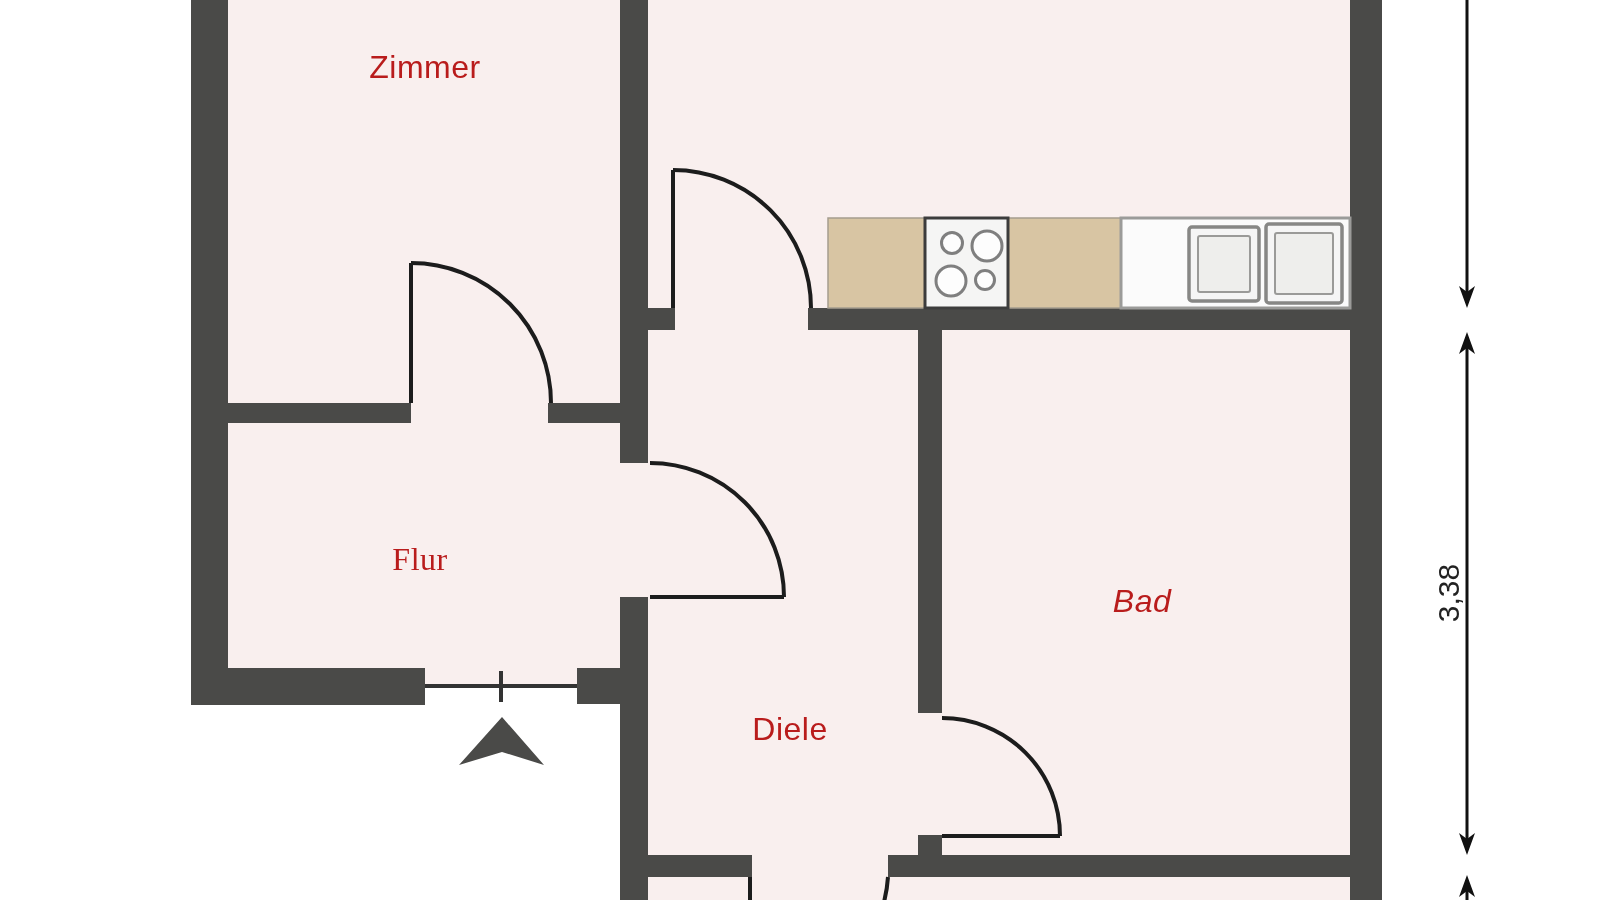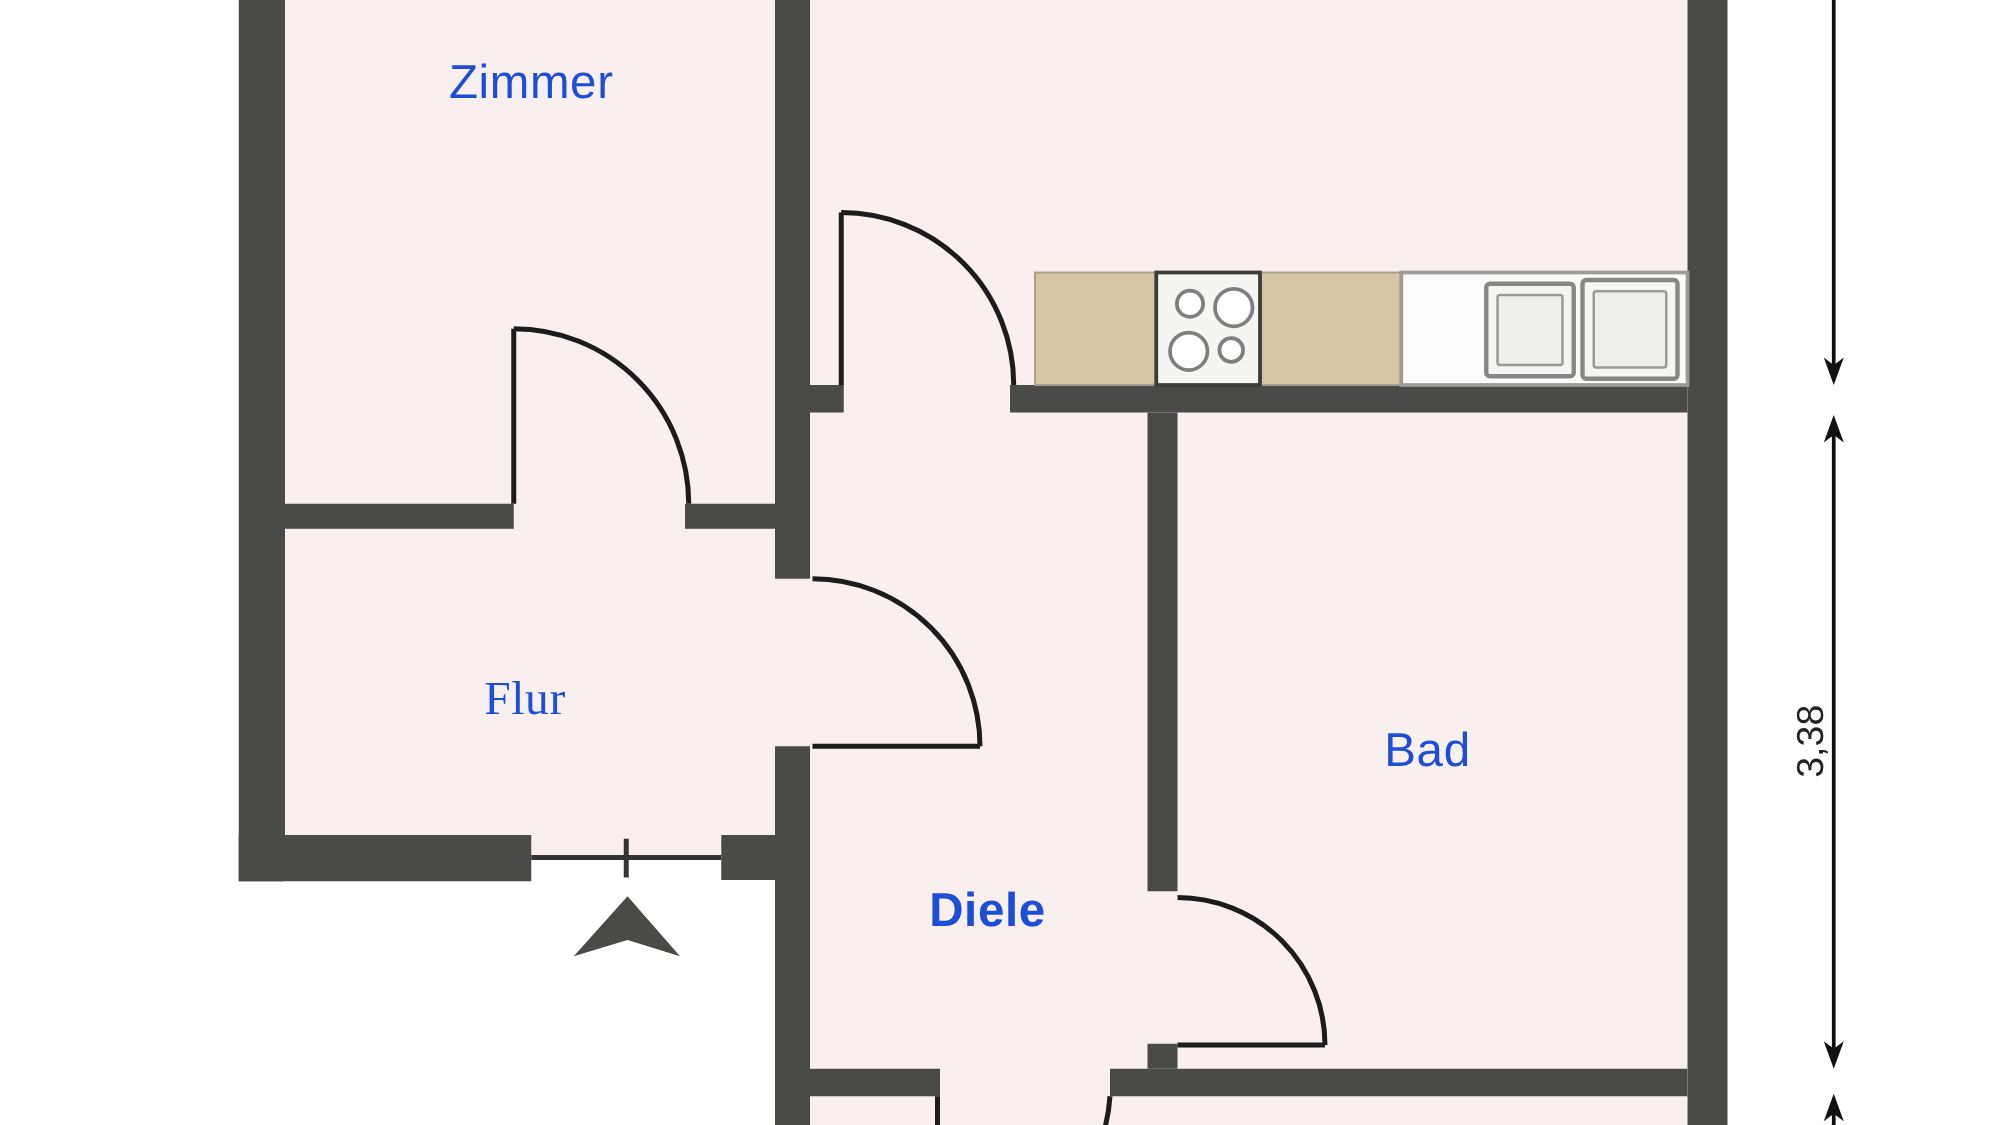--- a/index.html
+++ b/index.html
@@ -17,21 +17,21 @@
   .dim-arrow{fill:#111;stroke:none;}
   .tri{fill:var(--wall,#4a4a48);stroke:none;}
   .counter-tan{fill:var(--counter,#d8c5a3);stroke:#a59d8e;stroke-width:1.5;}
   .stove{fill:#f5f5f4;stroke:#3c3c3c;stroke-width:3;}
   .burner{fill:#fdfdfd;stroke:#7f7f7f;stroke-width:3;}
   .sink-unit{fill:#fbfbfb;stroke:#9b9b99;stroke-width:3;}
   .basin-outer{fill:#f5f5f5;stroke:#878785;stroke-width:3.5;}
   .basin-inner{fill:#eeeeec;stroke:#9a9a98;stroke-width:2;}
   .room-label{
     position:absolute;transform:translate(-50%,-50%);
-    font-size:38px;color:#1d4ed8;white-space:nowrap;letter-spacing:0.5px;
+    font-size:32px;color:#b91c1c;white-space:nowrap;letter-spacing:0.5px;
   }
   .dim-label{
     position:absolute;transform:translate(-50%,-50%) rotate(-90deg);
     font-size:30px;color:#222;white-space:nowrap;
   }
 </style>
 </head>
 <body>
 
 <div class="plan">
@@ -116,17 +116,17 @@
       <polygon class="dim-arrow" points="1467,332 1459,354 1467,348 1475,354"></polygon>
       <path class="dim-line" d="M1467,337 L1467,850"></path>
       <polygon class="dim-arrow" points="1467,855 1459,833 1467,839 1475,833"></polygon>
       <polygon class="dim-arrow" points="1467,875 1459,897 1467,891 1475,897"></polygon>
       <path class="dim-line" d="M1467,880 L1467,900"></path>
     </g>
   </svg>
 
   <div class="room-label" style="left:425px;top:67px;">Zimmer</div>
   <div class="room-label" style="left:420px;top:559px;font-family:Liberation Serif, serif;">Flur</div>
-  <div class="room-label" style="left:790px;top:729px;font-weight:bold;">Diele</div>
-  <div class="room-label" style="left:1142px;top:601px;">Bad</div>
+  <div class="room-label" style="left:790px;top:729px;">Diele</div>
+  <div class="room-label" style="left:1142px;top:601px;font-style:italic;">Bad</div>
   <div class="dim-label" style="left:1449px;top:593px;">3,38</div>
 
 </div>
 
 </body></html>

